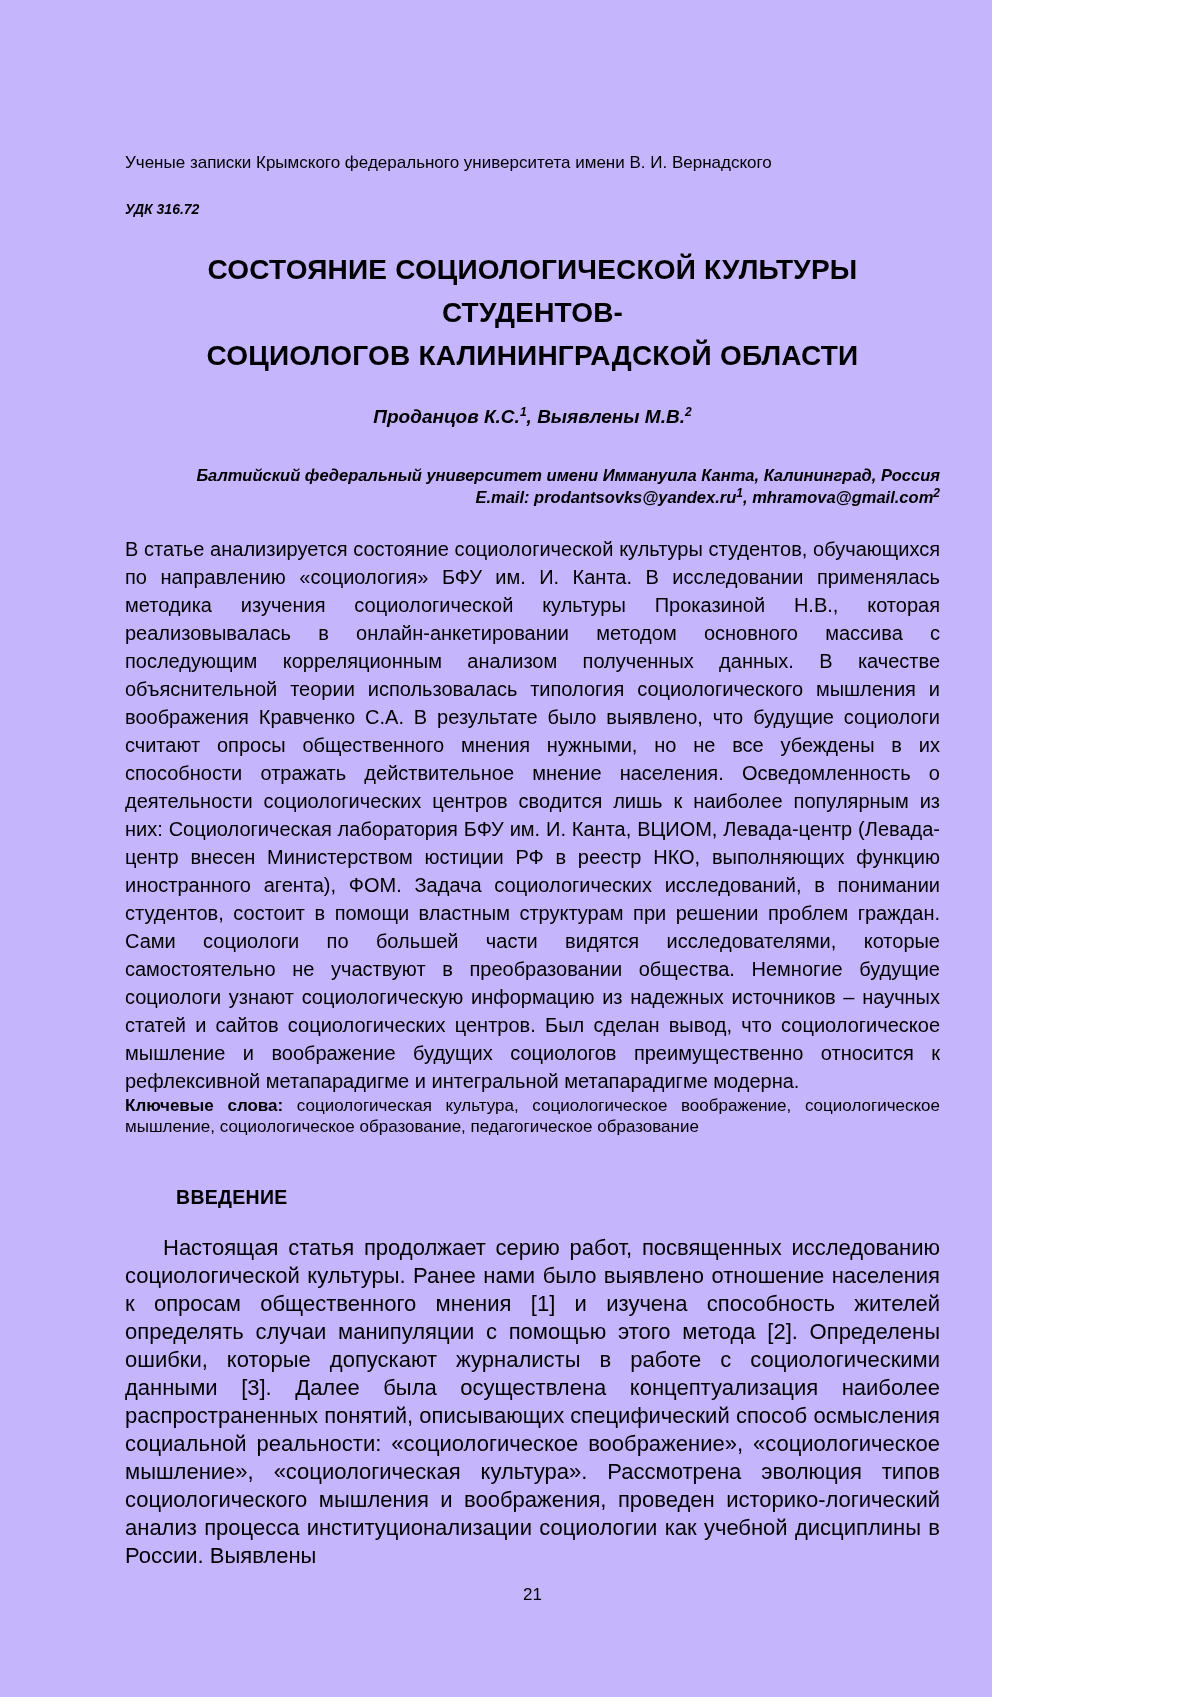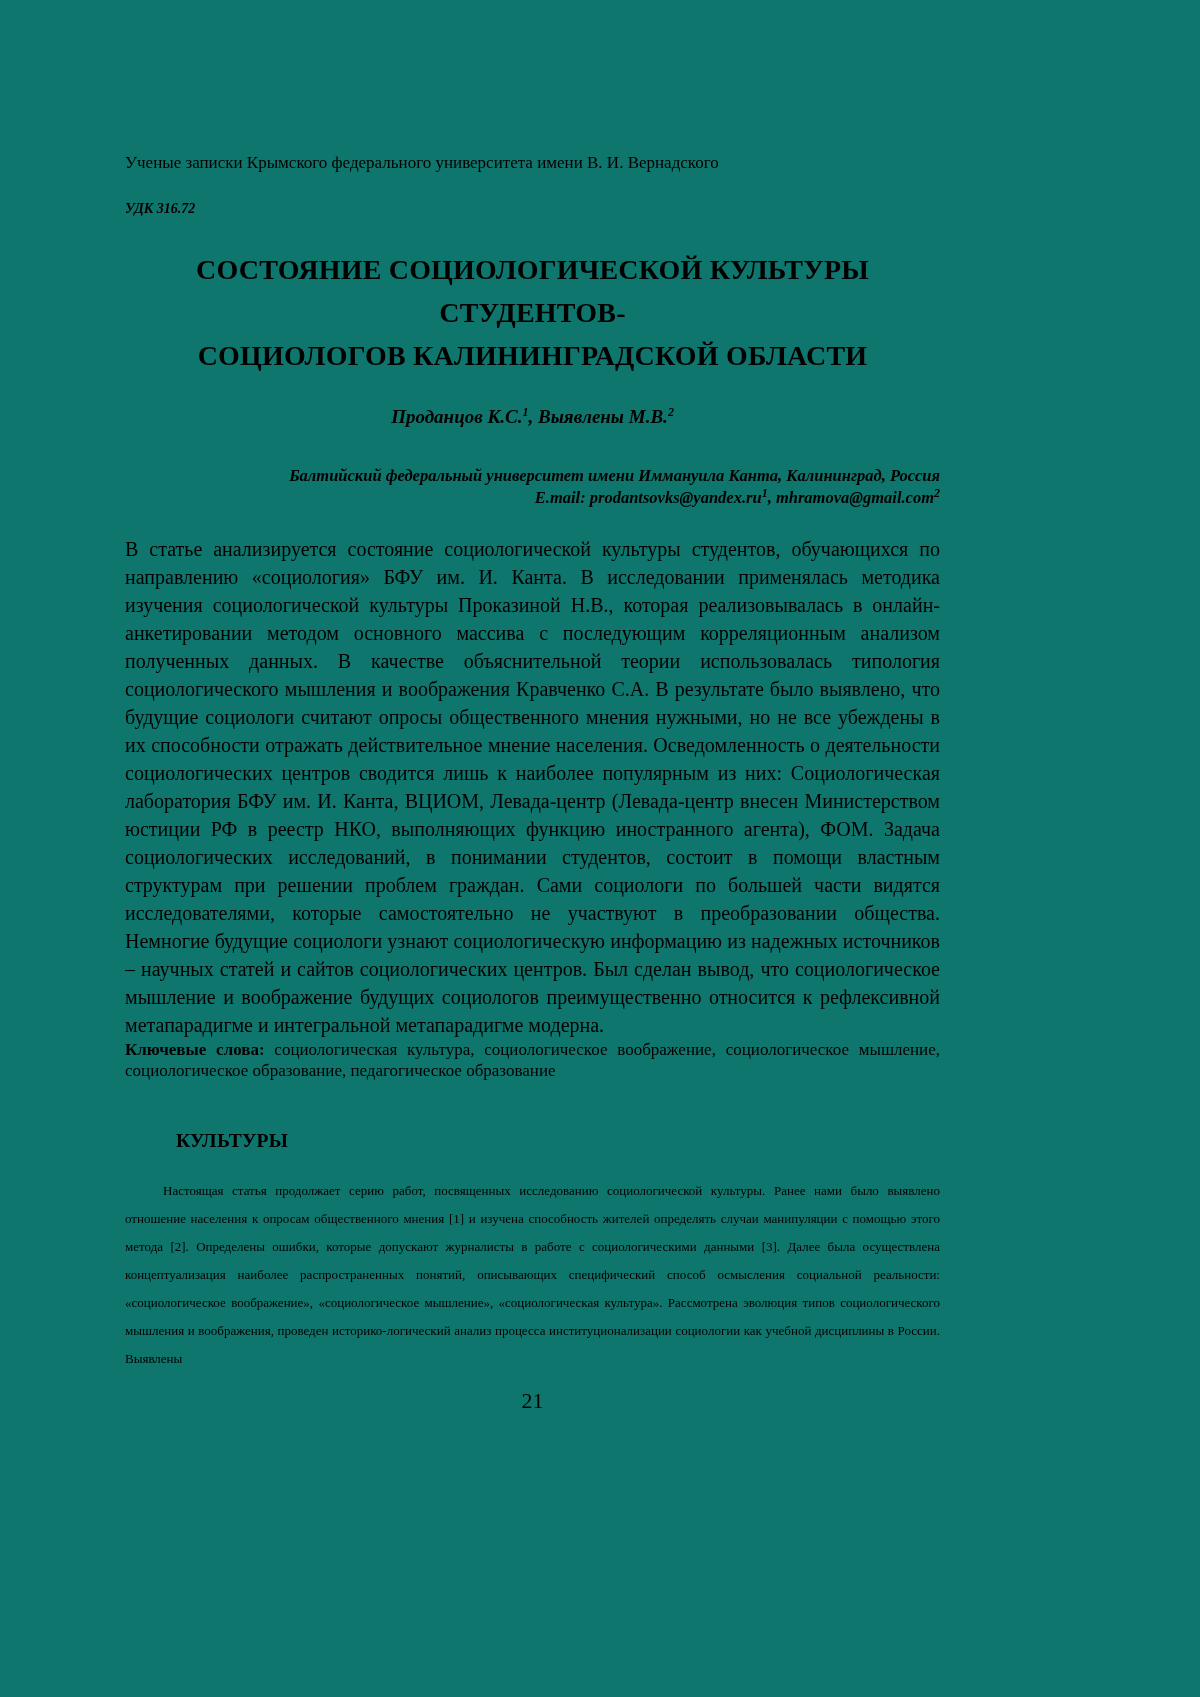--- a/index.html
+++ b/index.html
@@ -2,25 +2,25 @@
 <html lang="ru"><head>
 <meta charset="utf-8">
 <style>
   html, body {
     margin: 0;
     padding: 0;
     background: #ffffff;
   }
   .sheet {
     position: relative;
-    width: 1200px;
+    width: 992px;
     height: 1697px;
-    background: #0f766e;
+    background: #c4b5fd;
     color: #000000;
-    font-family: Liberation Serif, serif;
+    font-family: Liberation Sans, sans-serif;
     overflow: hidden;
   }
   .content {
     position: absolute;
     left: 125px;
     top: 0;
     width: 815px;
   }
   .journal-header {
     padding-top: 151px;
@@ -78,28 +78,28 @@
   }
   .section-heading {
     margin-top: 49px;
     margin-left: 51px;
     font-size: 19.5px;
     font-weight: bold;
     letter-spacing: 0.3px;
   }
   .intro-paragraph {
     margin-top: 25px;
-    font-size: 13px;
+    font-size: 22px;
     line-height: 28px;
     text-align: justify;
     text-indent: 38px;
   }
   .page-number {
     margin-top: 15px;
-    font-size: 22px;
+    font-size: 17px;
     text-align: center;
   }
 </style>
 </head>
 <body>
 
 <div class="sheet">
   <div class="content">
 
     <div class="journal-header">
@@ -117,20 +117,20 @@
 
     <div class="affiliation">
       <div>Балтийский федеральный университет имени Иммануила Канта, Калининград, Россия</div>
       <div><span>E.mail: prodantsovks@yandex.ru</span><sup>1</sup><span>, mhramova@gmail.com</span><sup>2</sup></div>
     </div>
 
     <div class="abstract">В статье анализируется состояние социологической культуры студентов, обучающихся по направлению «социология» БФУ им. И. Канта. В исследовании применялась методика изучения социологической культуры Проказиной Н.В., которая реализовывалась в онлайн-анкетировании методом основного массива с последующим корреляционным анализом полученных данных. В качестве объяснительной теории использовалась типология социологического мышления и воображения Кравченко С.А. В результате было выявлено, что будущие социологи считают опросы общественного мнения нужными, но не все убеждены в их способности отражать действительное мнение населения. Осведомленность о деятельности социологических центров сводится лишь к наиболее популярным из них: Социологическая лаборатория БФУ им. И. Канта, ВЦИОМ, Левада-центр (Левада-центр внесен Министерством юстиции РФ в реестр НКО, выполняющих функцию иностранного агента), ФОМ. Задача социологических исследований, в понимании студентов, состоит в помощи властным структурам при решении проблем граждан. Сами социологи по большей части видятся исследователями, которые самостоятельно не участвуют в преобразовании общества. Немногие будущие социологи узнают социологическую информацию из надежных источников – научных статей и сайтов социологических центров. Был сделан вывод, что социологическое мышление и воображение будущих социологов преимущественно относится к рефлексивной метапарадигме и интегральной метапарадигме модерна.</div>
 
     <div class="keywords"><span class="kw-label">Ключевые слова:</span><span> социологическая культура, социологическое воображение, социологическое мышление, социологическое образование, педагогическое образование</span></div>
 
-    <div class="section-heading">КУЛЬТУРЫ</div>
+    <div class="section-heading">ВВЕДЕНИЕ</div>
 
     <div class="intro-paragraph">Настоящая статья продолжает серию работ, посвященных исследованию социологической культуры. Ранее нами было выявлено отношение населения к опросам общественного мнения [1] и изучена способность жителей определять случаи манипуляции с помощью этого метода [2]. Определены ошибки, которые допускают журналисты в работе с социологическими данными [3]. Далее была осуществлена концептуализация наиболее распространенных понятий, описывающих специфический способ осмысления социальной реальности: «социологическое воображение», «социологическое мышление», «социологическая культура». Рассмотрена эволюция типов социологического мышления и воображения, проведен историко-логический анализ процесса институционализации социологии как учебной дисциплины в России. Выявлены</div>
 
     <div class="page-number">21</div>
 
   </div>
 </div>
 
 </body></html>

